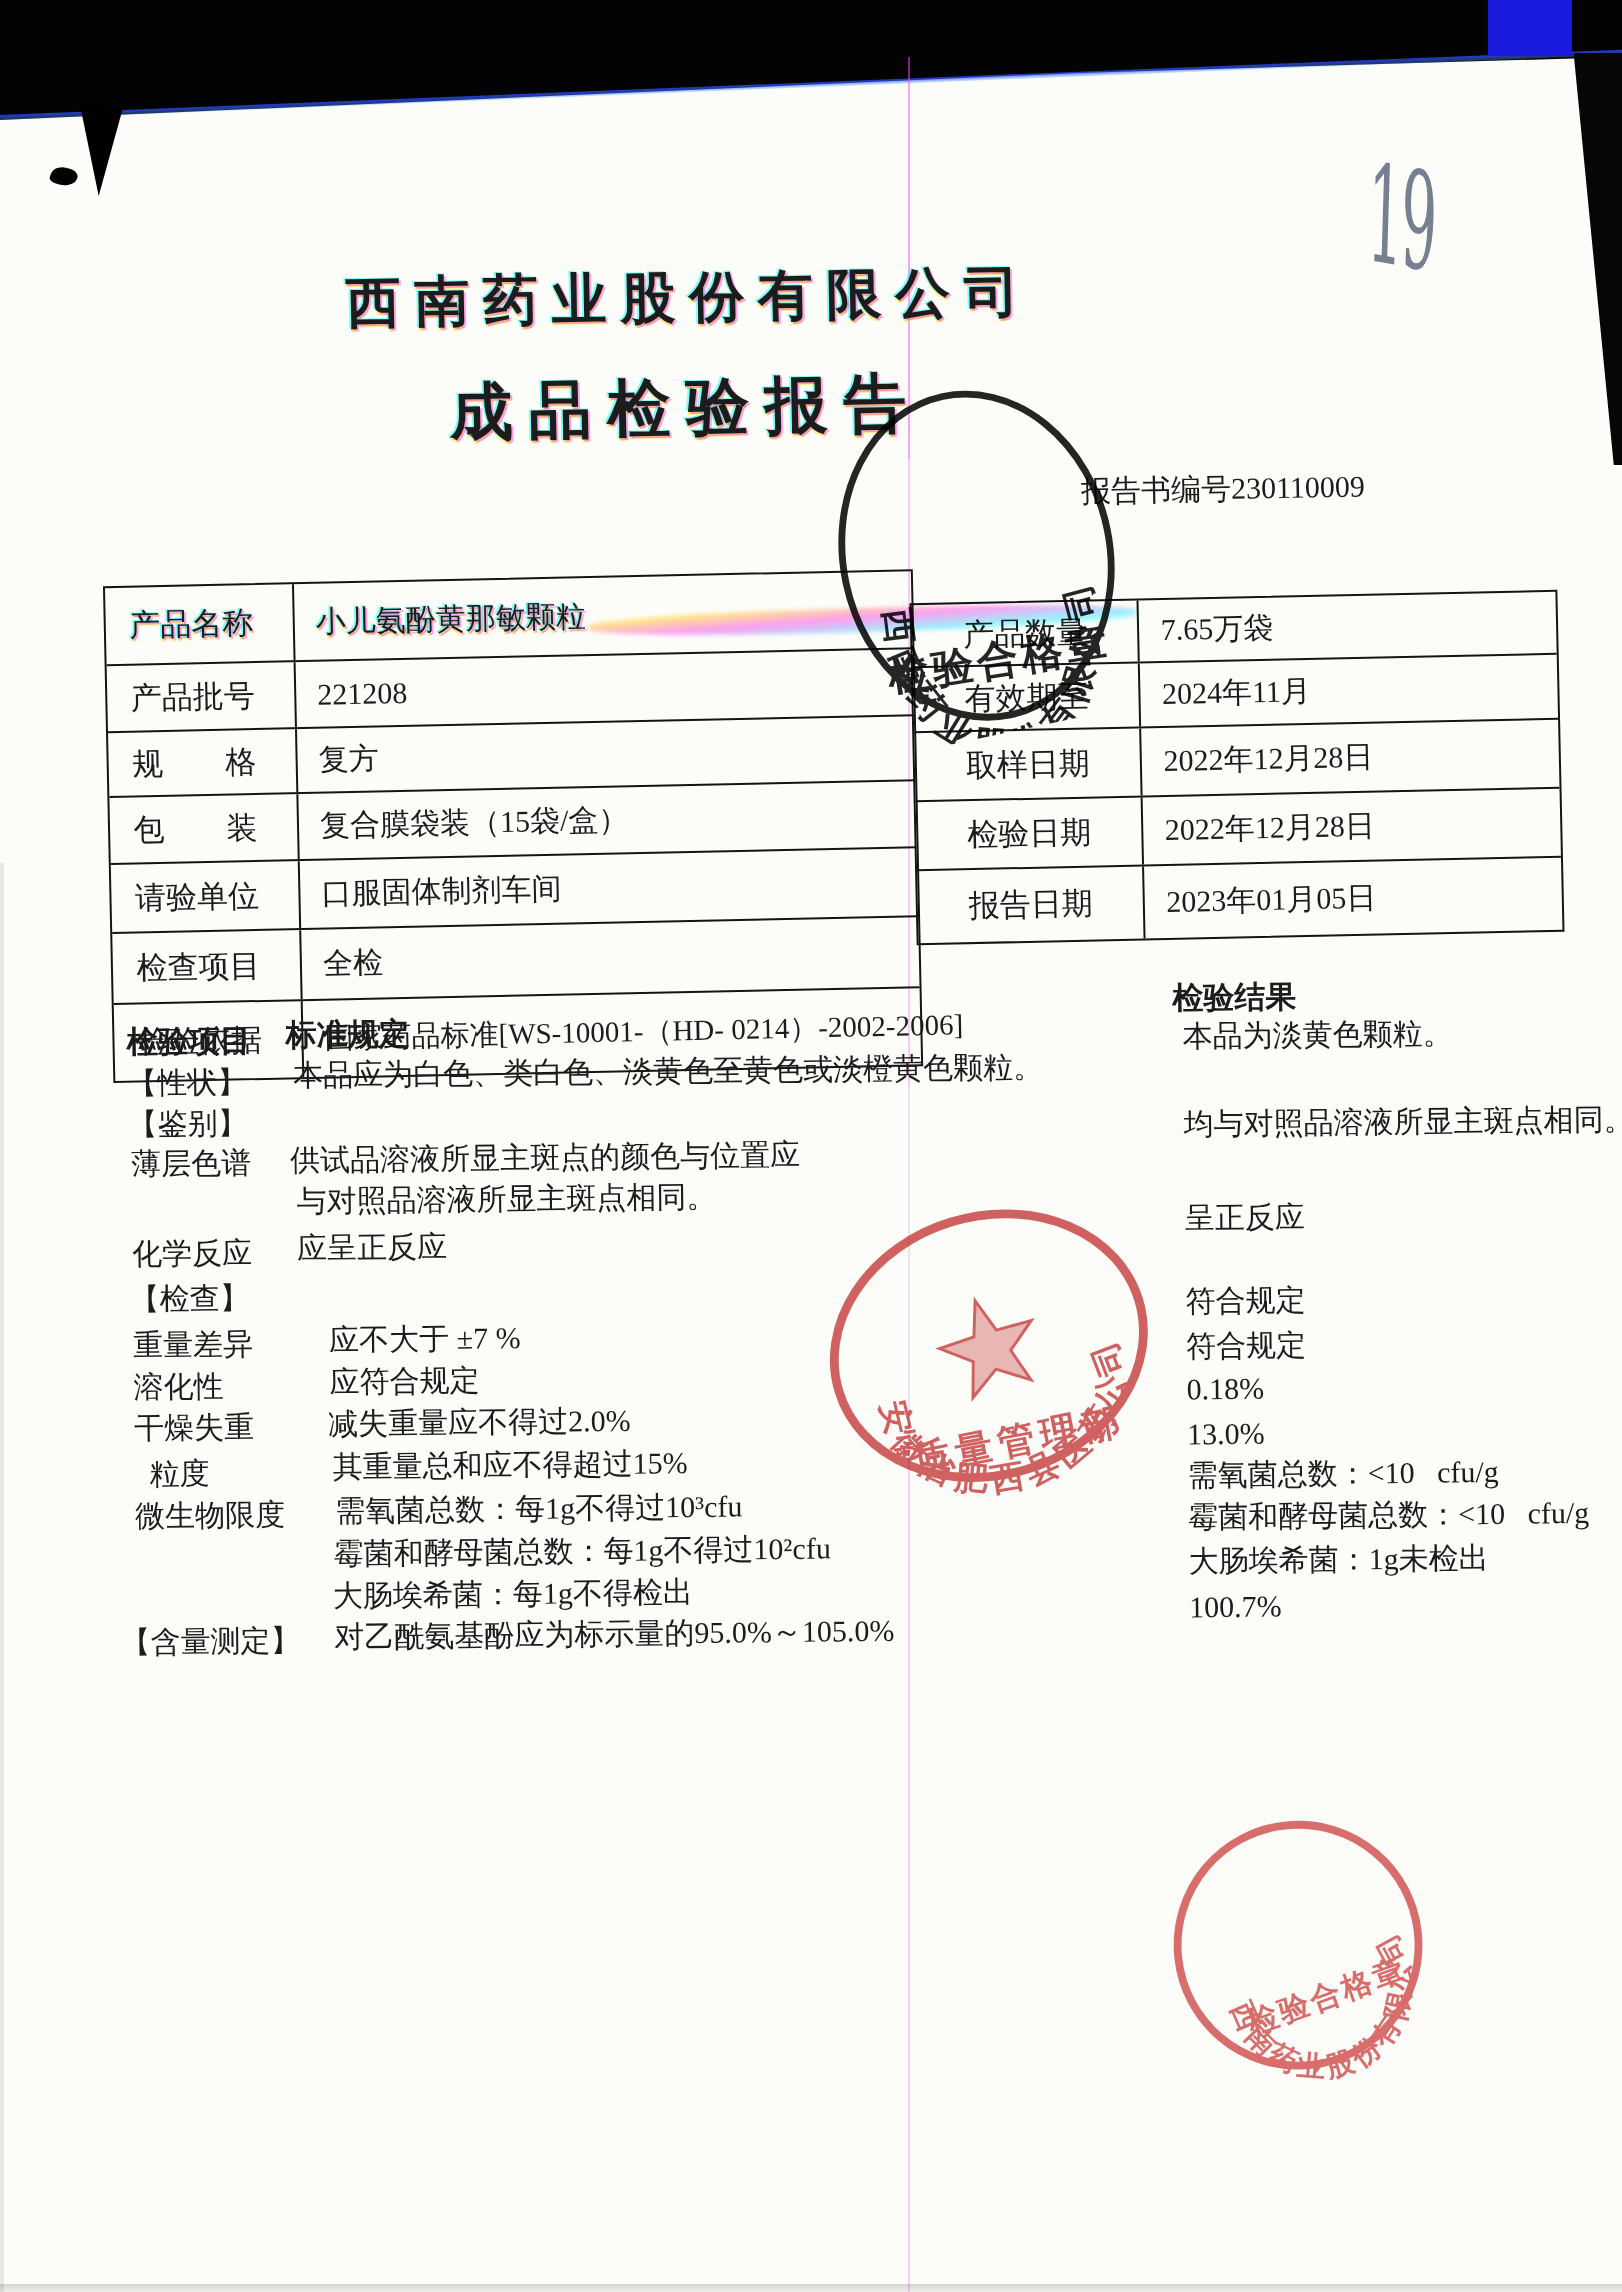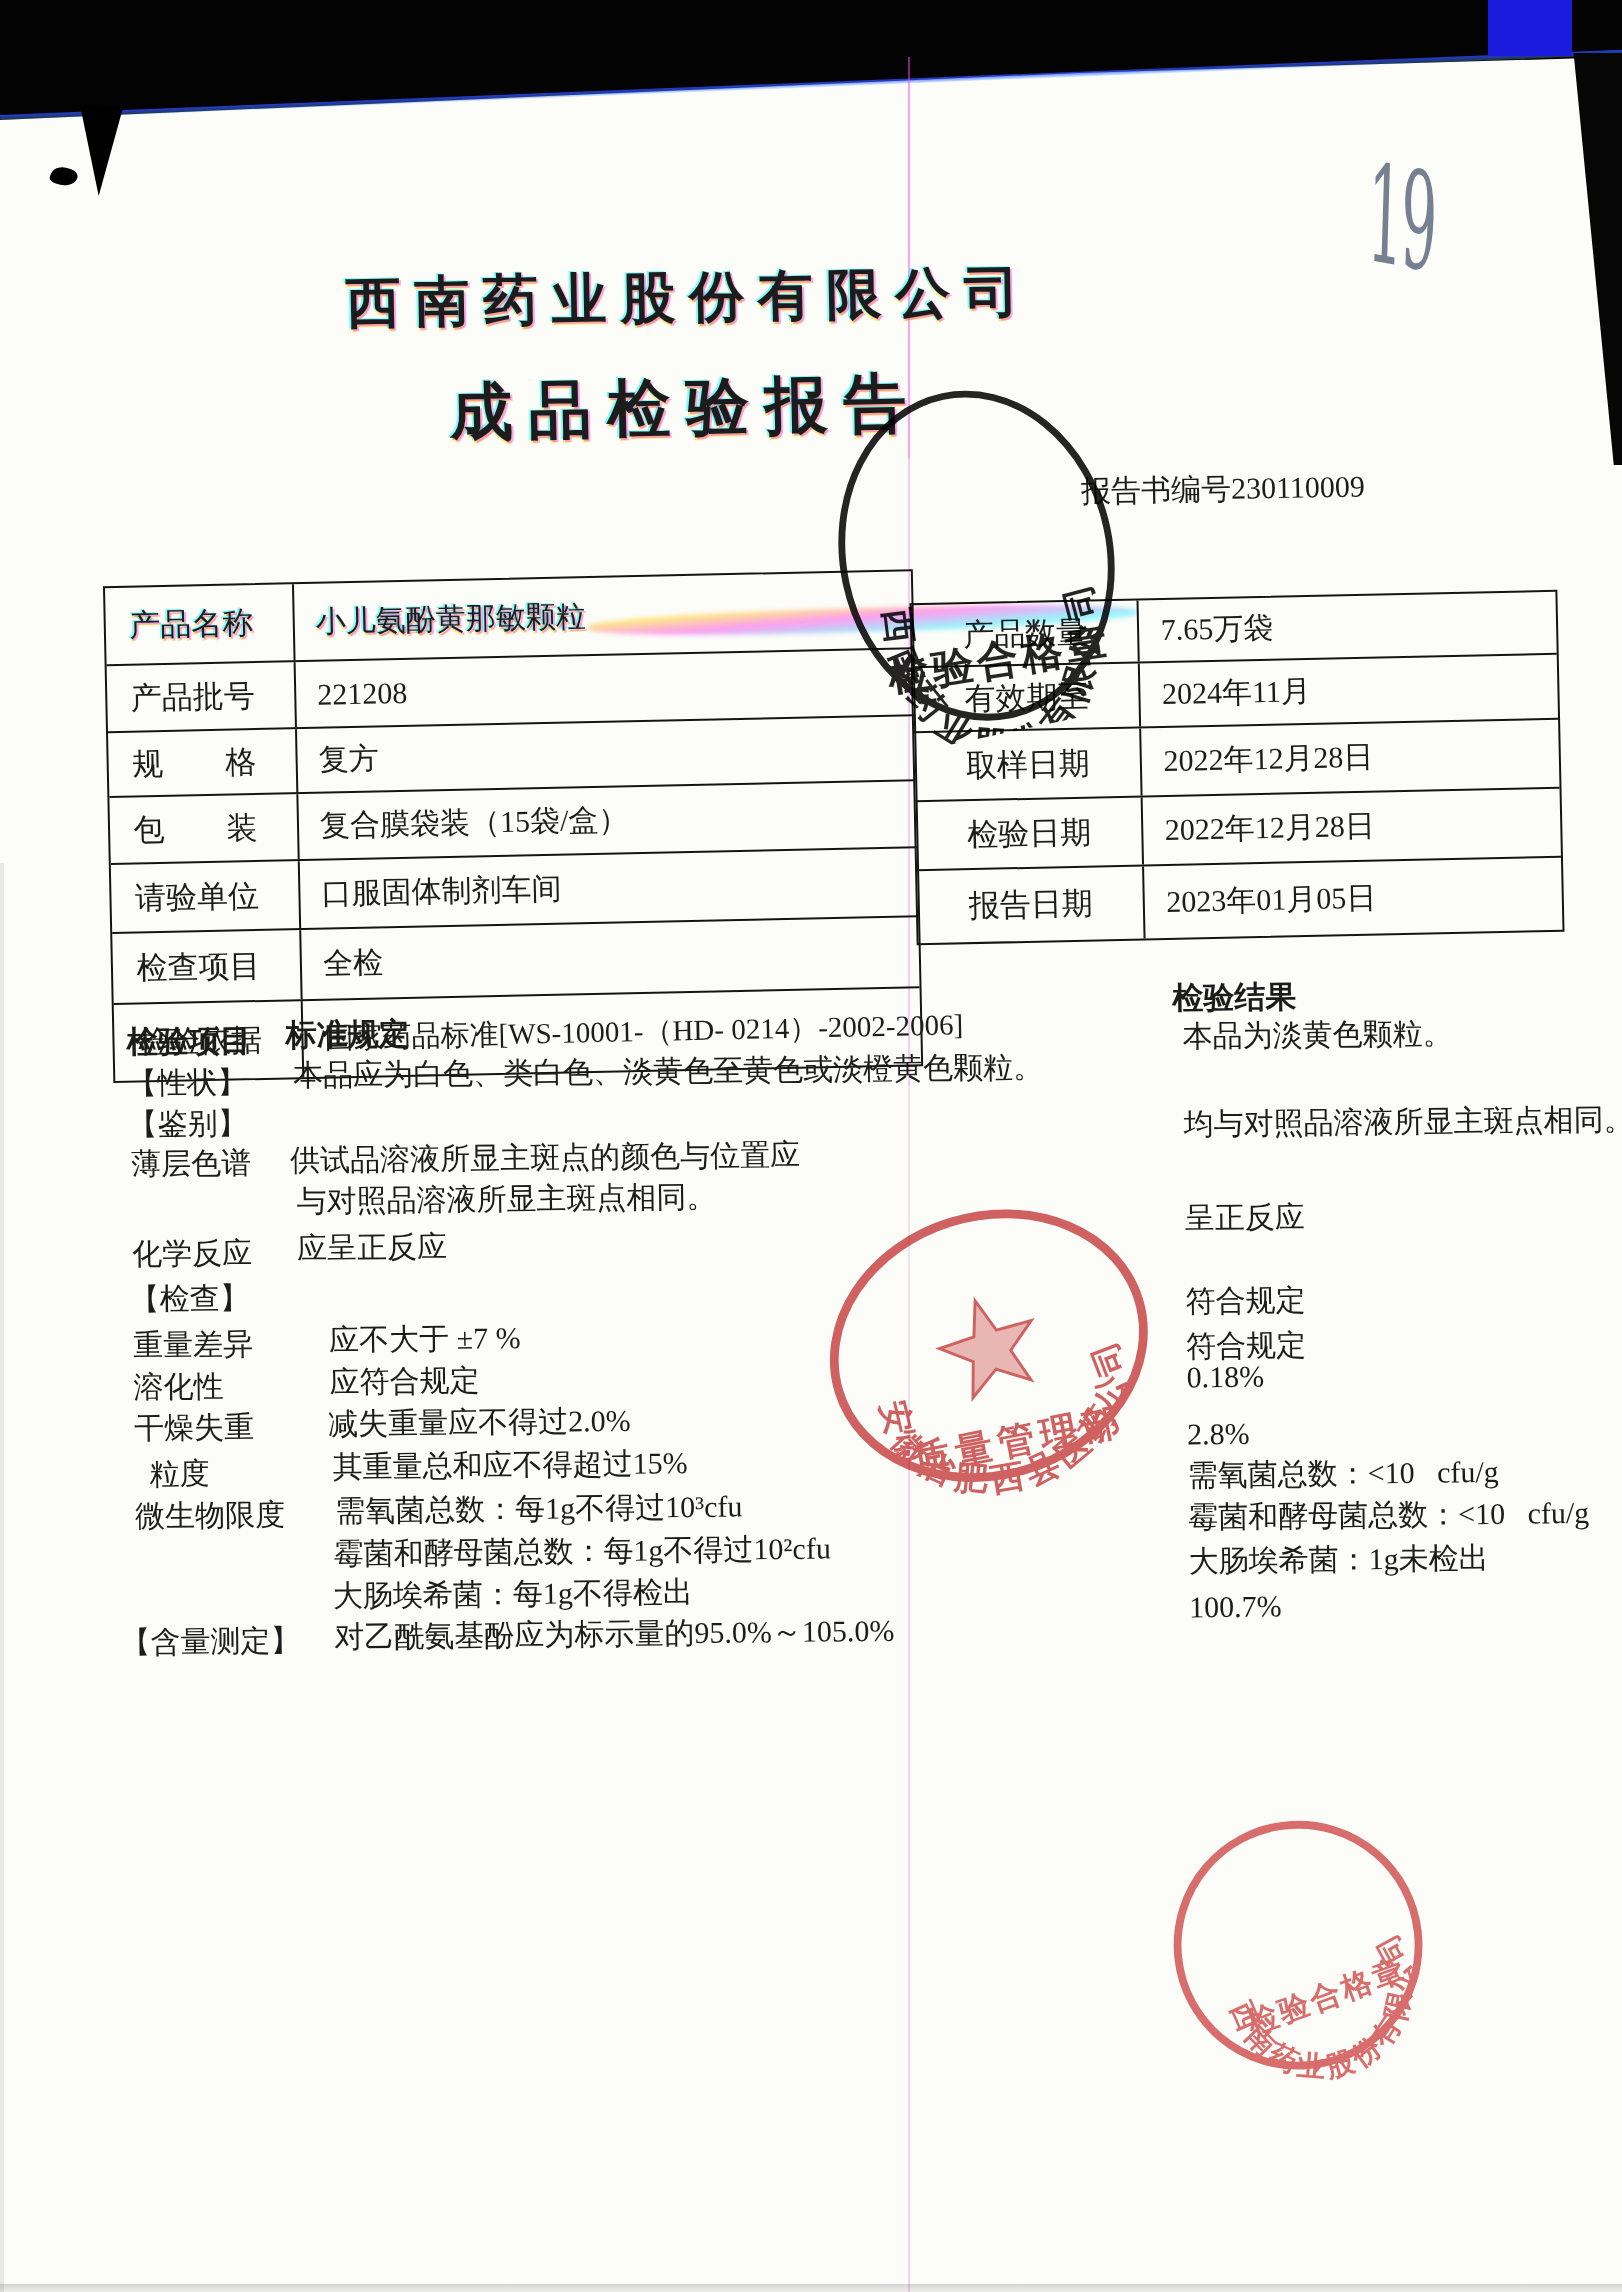--- a/index.html
+++ b/index.html
@@ -165,22 +165,22 @@
     <span class="line" style="left:253px;top:559px">霉菌和酵母菌总数：每1g不得过10²cfu</span>
     <span class="line" style="left:252px;top:601px">大肠埃希菌：每1g不得检出</span>
     <span class="line" style="left:253px;top:642px">对乙酰氨基酚应为标示量的95.0%～105.0%</span>
 
     <span class="line hd" style="left:1098px;top:11.8px">检验结果</span>
     <span class="line" style="left:1108px;top:51px">本品为淡黄色颗粒。</span>
     <span class="line" style="left:1108px;top:139px">均与对照品溶液所显主斑点相同。</span>
     <span class="line" style="left:1108px;top:233px">呈正反应</span>
     <span class="line" style="left:1108px;top:316px">符合规定</span>
     <span class="line" style="left:1108px;top:361px">符合规定</span>
-    <span class="line" style="left:1108px;top:392px">0.18%</span>
-    <span class="line" style="left:1108px;top:449px">2.8%</span>
+    <span class="line" style="left:1108px;top:404px">0.18%</span>
+    <span class="line" style="left:1108px;top:449px">13.0%</span>
     <span class="line" style="left:1108px;top:490px">需氧菌总数：&lt;10   cfu/g</span>
     <span class="line" style="left:1108px;top:532px">霉菌和酵母菌总数：&lt;10   cfu/g</span>
     <span class="line" style="left:1108px;top:576px">大肠埃希菌：1g未检出</span>
     <span class="line" style="left:1108px;top:622px">100.7%</span>
   </div>
 
   <div class="stamp stamp-black">
     <svg width="299" height="358" viewBox="0 0 305 365">
       <defs>
           <path id="bs-arc" d="M 50,217 A 106,136 0 1 0 254,217" fill="none"></path>

